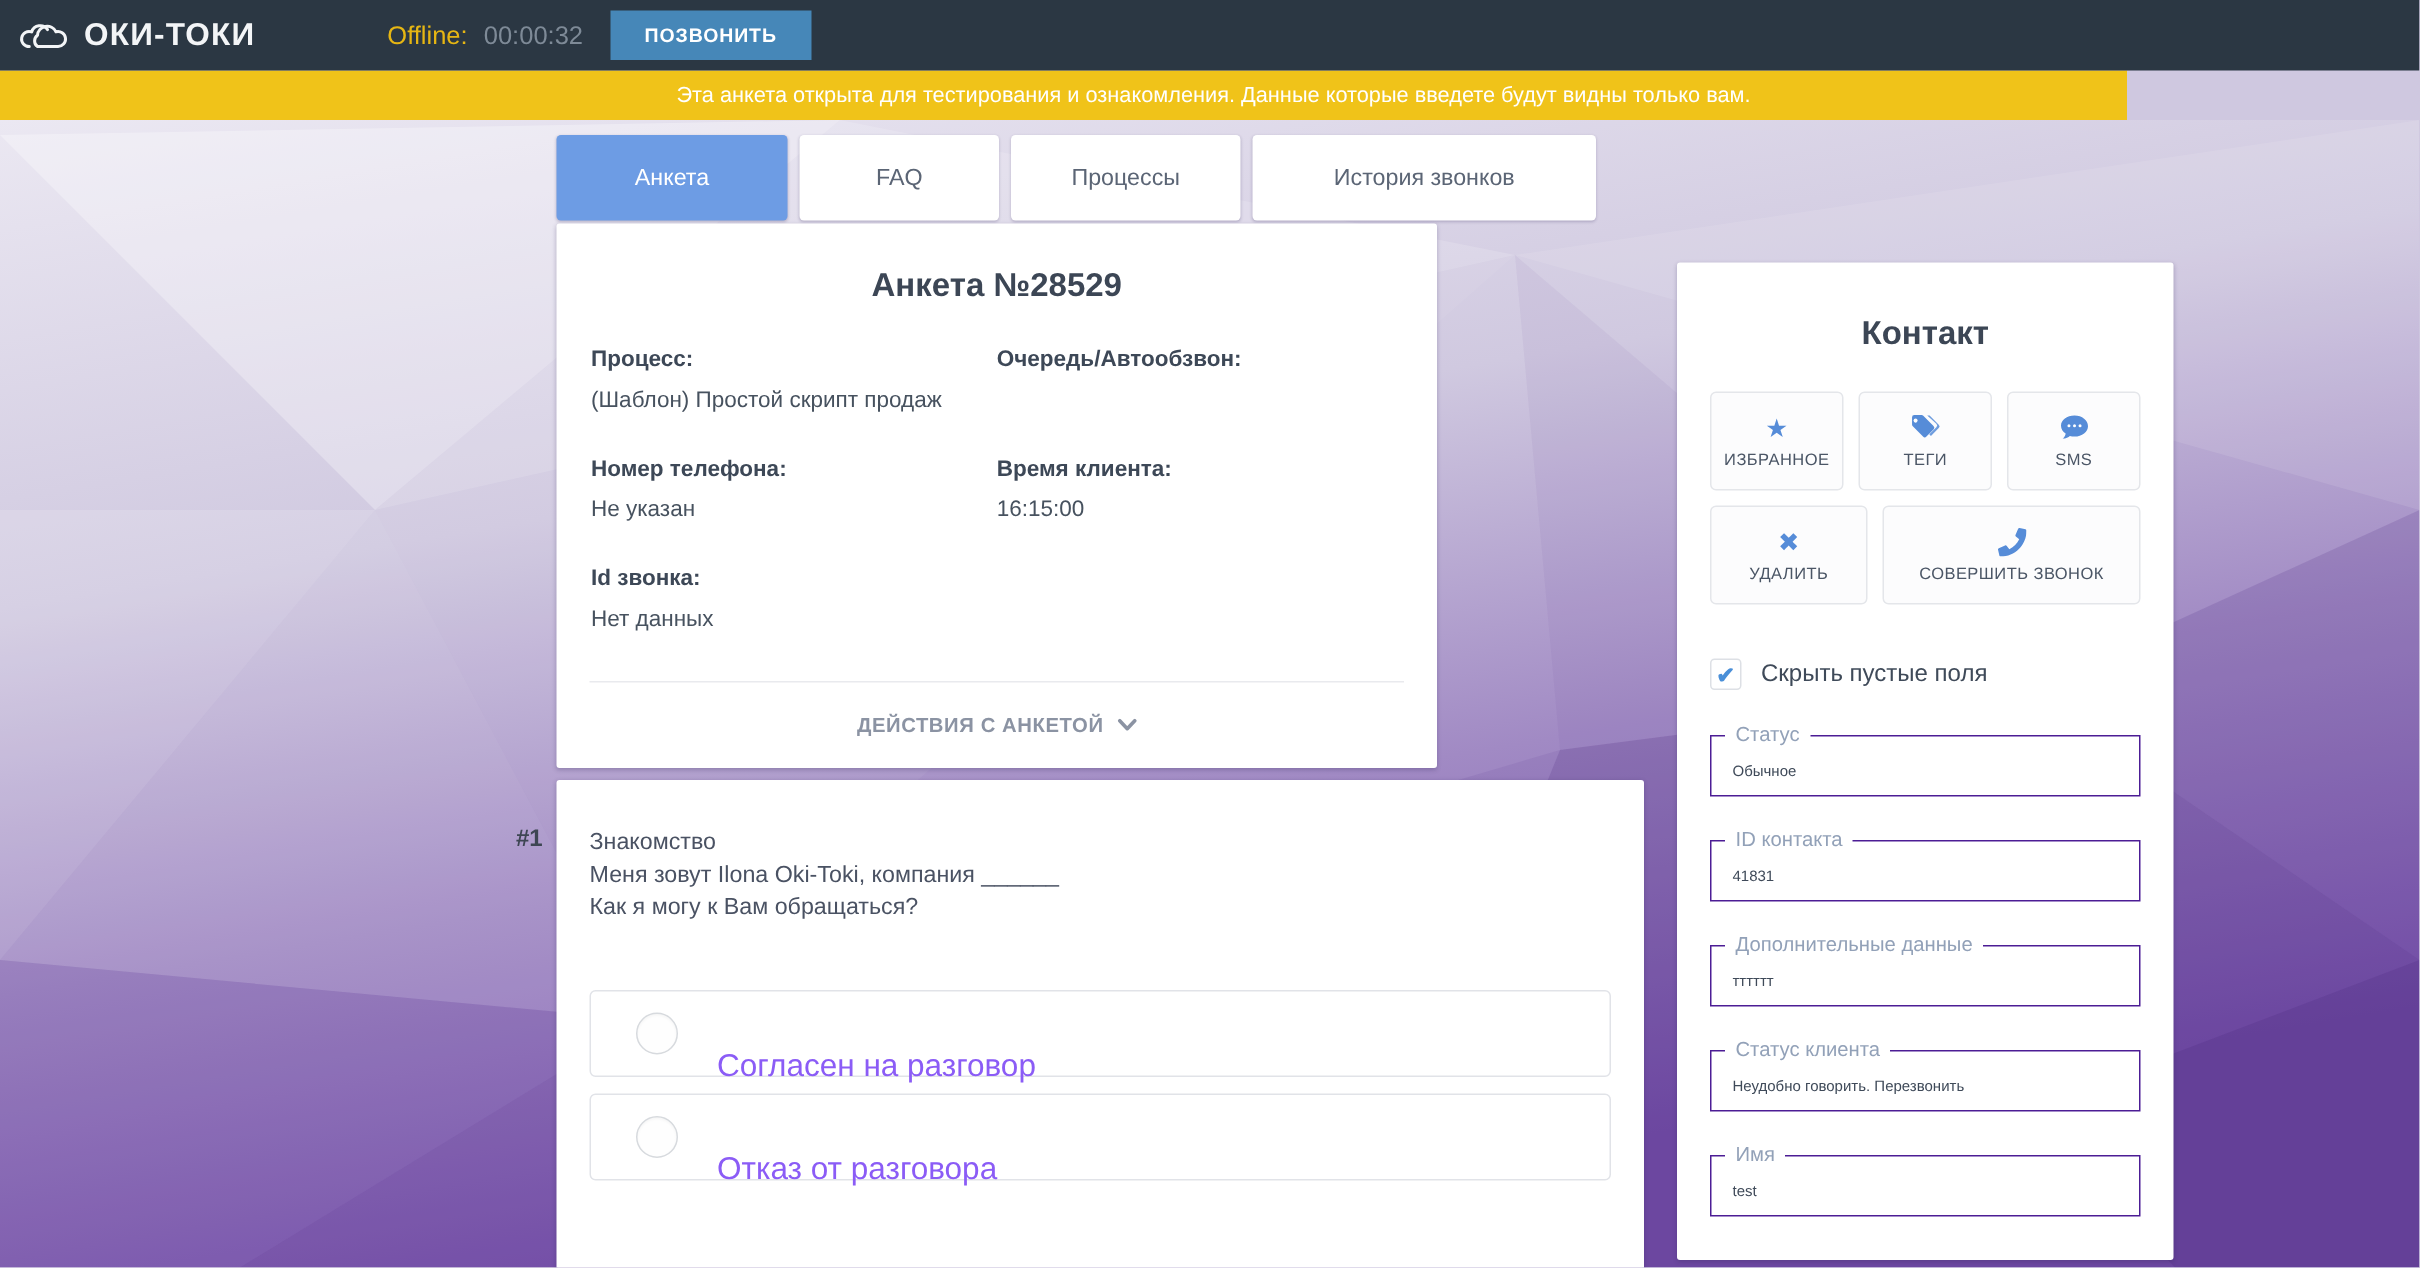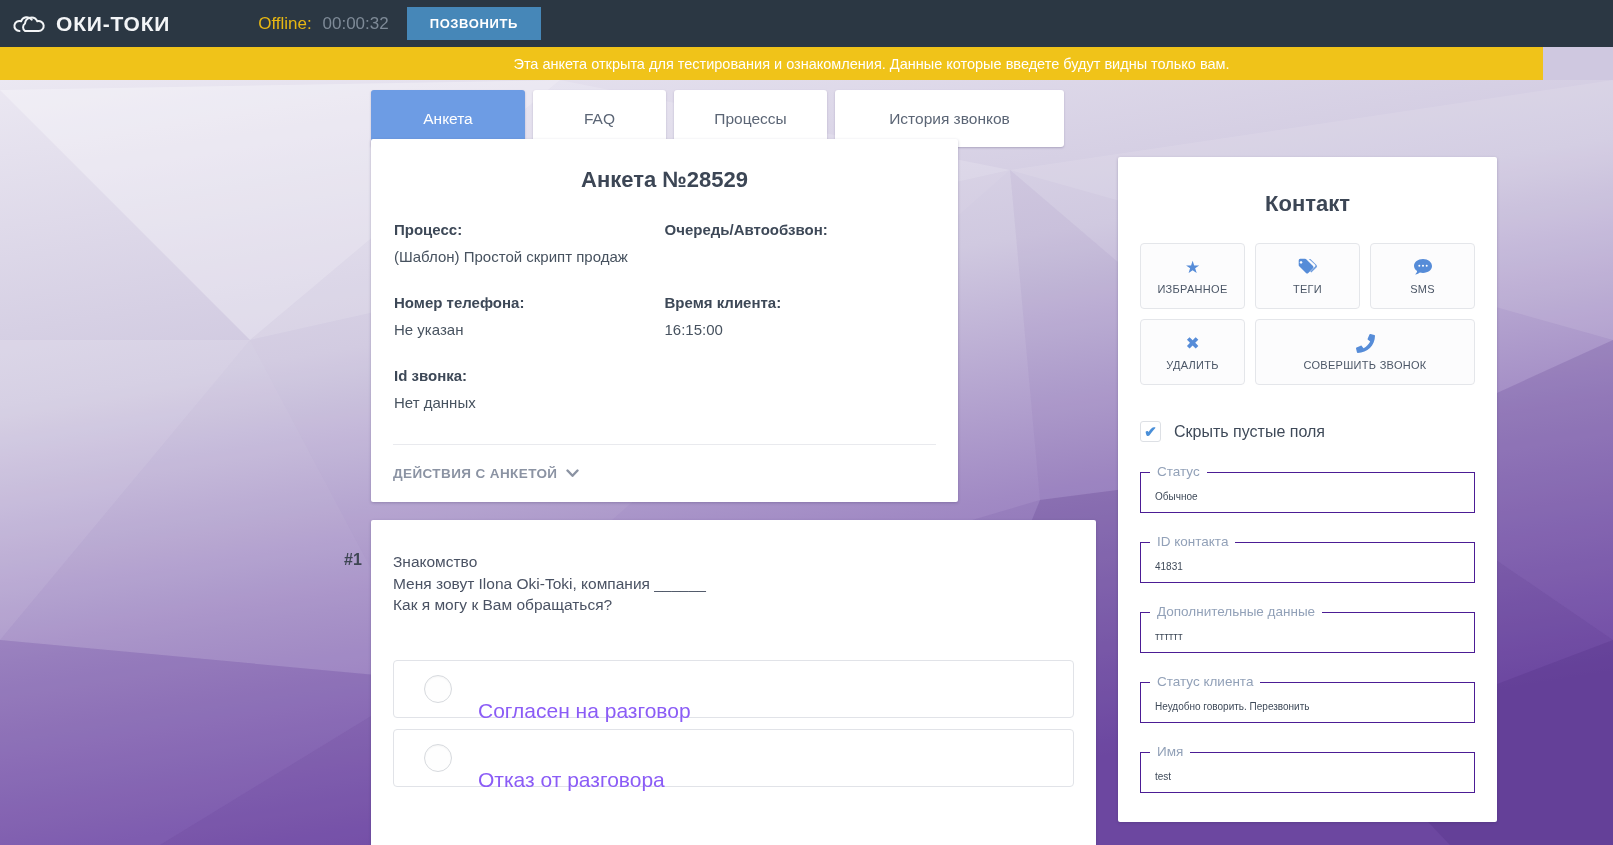--- a/index.html
+++ b/index.html
@@ -28,21 +28,21 @@
   .status .time { color:#7e8a97; margin-left:6px; }
   .call-btn {
     margin-left:18px; height:33px; padding:0 23px;
     background:#4687b8; border:none; border-radius:0;
     color:#fff; font-size:13px; font-weight:bold; letter-spacing:0.6px;
     font-family:"Liberation Sans", sans-serif; cursor:pointer;
   }
 
   
   .banner {
-    position:absolute; left:0; top:47px; width:1543px; height:33px;
+    position:absolute; left:0; top:47px; width:1418px; height:33px;
     background:#f0c319; display:flex; align-items:center; justify-content:center;
     padding-left:200px; z-index:4;
   }
   .banner span { color:#fff; font-size:14.5px; }
 
   
   .tabs { position:absolute; left:371px; top:90px; display:flex; gap:8px; z-index:2; }
   .tab {
     height:57px; background:#fff; border-radius:3px;
     display:flex; align-items:center; justify-content:center;
@@ -53,32 +53,32 @@
   .tab:nth-child(2){ width:133px; }
   .tab:nth-child(3){ width:153px; }
   .tab:nth-child(4){ width:229px; }
   .tab.active { background:#6d9ce4; color:#fff;text-align:center; }
 
   
   .card {
     position:absolute; background:#fff; border-radius:2px;
     box-shadow:0 1px 3px rgba(50,40,90,0.28); z-index:2;
   }
-  .info-card { left:371px; top:139px; width:587px; }
+  .info-card { left:371px; top:149px; width:587px; }
   .info-card-inner { padding:20px 22px 0 22px; }
   .card-title {
     text-align:center; font-size:22px; color:#3c4655; font-weight:600;
     margin:8px 0 28px 0;
   }
   .fgrid { display:grid; grid-template-columns:1fr 1fr; row-gap:28px; padding:0 1px; }
   .fcell .flabel { font-size:15px; font-weight:bold; color:#3d4857; margin-bottom:10px; }
   .fcell .fvalue { font-size:15px; color:#47525f; min-height:18px; }
   .actions-bar {
     margin-top:32px; border-top:1px solid #e9eaee; height:58px;
-    display:flex; align-items:center; justify-content:flex-start; gap:9px;
+    display:flex; align-items:center; justify-content:center; gap:9px;
     color:#8b93a3; font-size:13.5px; font-weight:bold; letter-spacing:0.4px;
     cursor:pointer;
   }
 
   
   .script-num {
     position:absolute; left:344px; top:551px; font-size:16px; font-weight:bold;
     color:#3e4653; z-index:2;
   }
   .script-card { left:371px; top:520px; width:725px; height:400px; padding:31px 22px; }
@@ -91,21 +91,21 @@
     cursor:pointer;
   }
   .radio {
     width:28px; height:28px; border-radius:50%;
     border:1px solid #d7dade; background:#fefefe; margin-right:26px;
     box-shadow:inset 0 1px 2px rgba(0,0,0,0.04);
   }
   .option-label { font-size:21px; color:#8b5cf6;margin-top:44px; }
 
   
-  .contact-card { left:1118px; top:157px; width:379px; height:665px; padding:22px; }
+  .contact-card { left:1118px; top:175px; width:331px; height:665px; padding:22px; }
   .contact-title { text-align:center; font-size:22px; color:#3c4655; font-weight:600; margin:12px 0 26px 0; }
   .btn-row { display:flex; gap:10px; margin-bottom:10px; }
   .cbtn {
     background:#fcfcfd; border:1px solid #e4e6ea; border-radius:4px;
     height:66px; display:flex; flex-direction:column; align-items:center; justify-content:center;
     gap:6px; cursor:pointer;
   }
   .cbtn .ic { color:#568cd8; font-size:17px; line-height:17px; height:19px; display:flex; align-items:center; }
   .cbtn .lbl { font-size:11px; color:#4b5666; letter-spacing:0.3px; }
   .cbtn.small { width:105px; }

